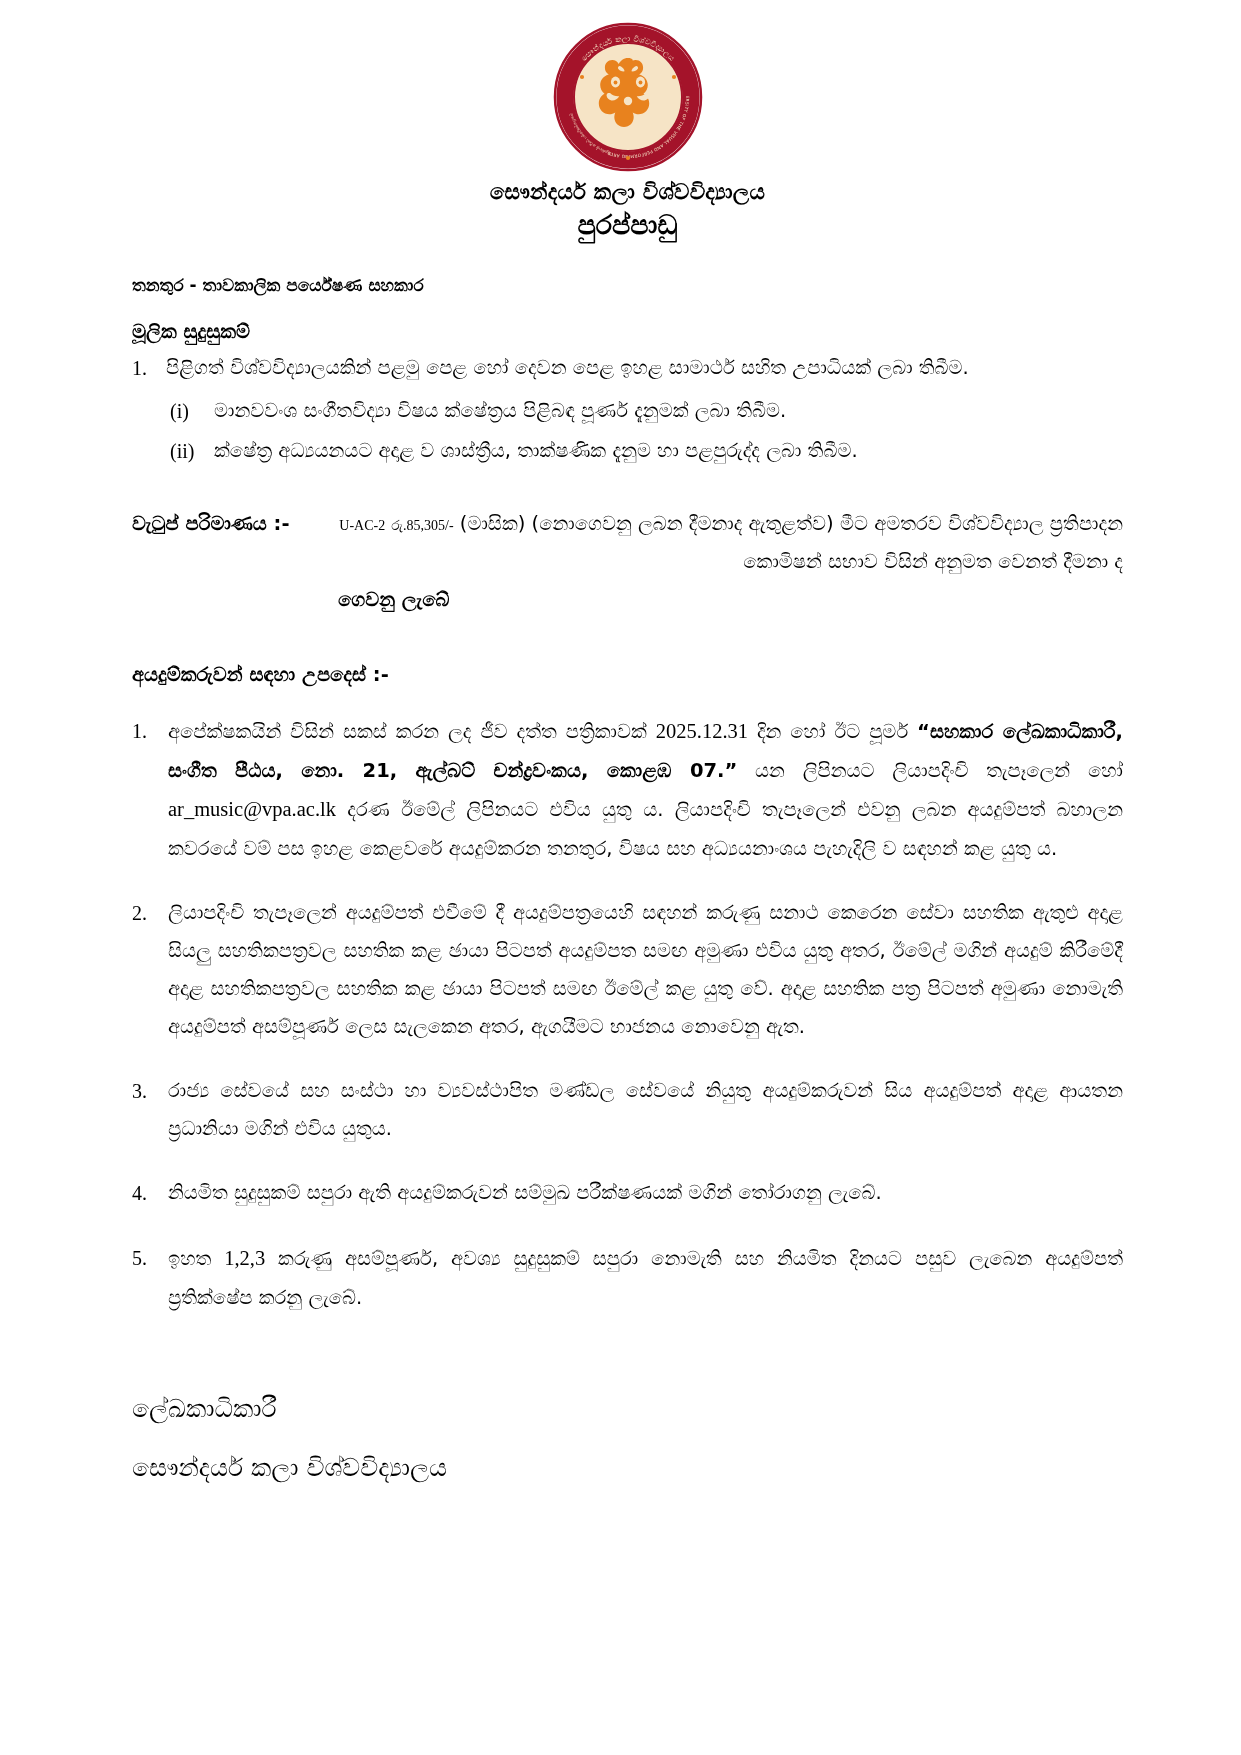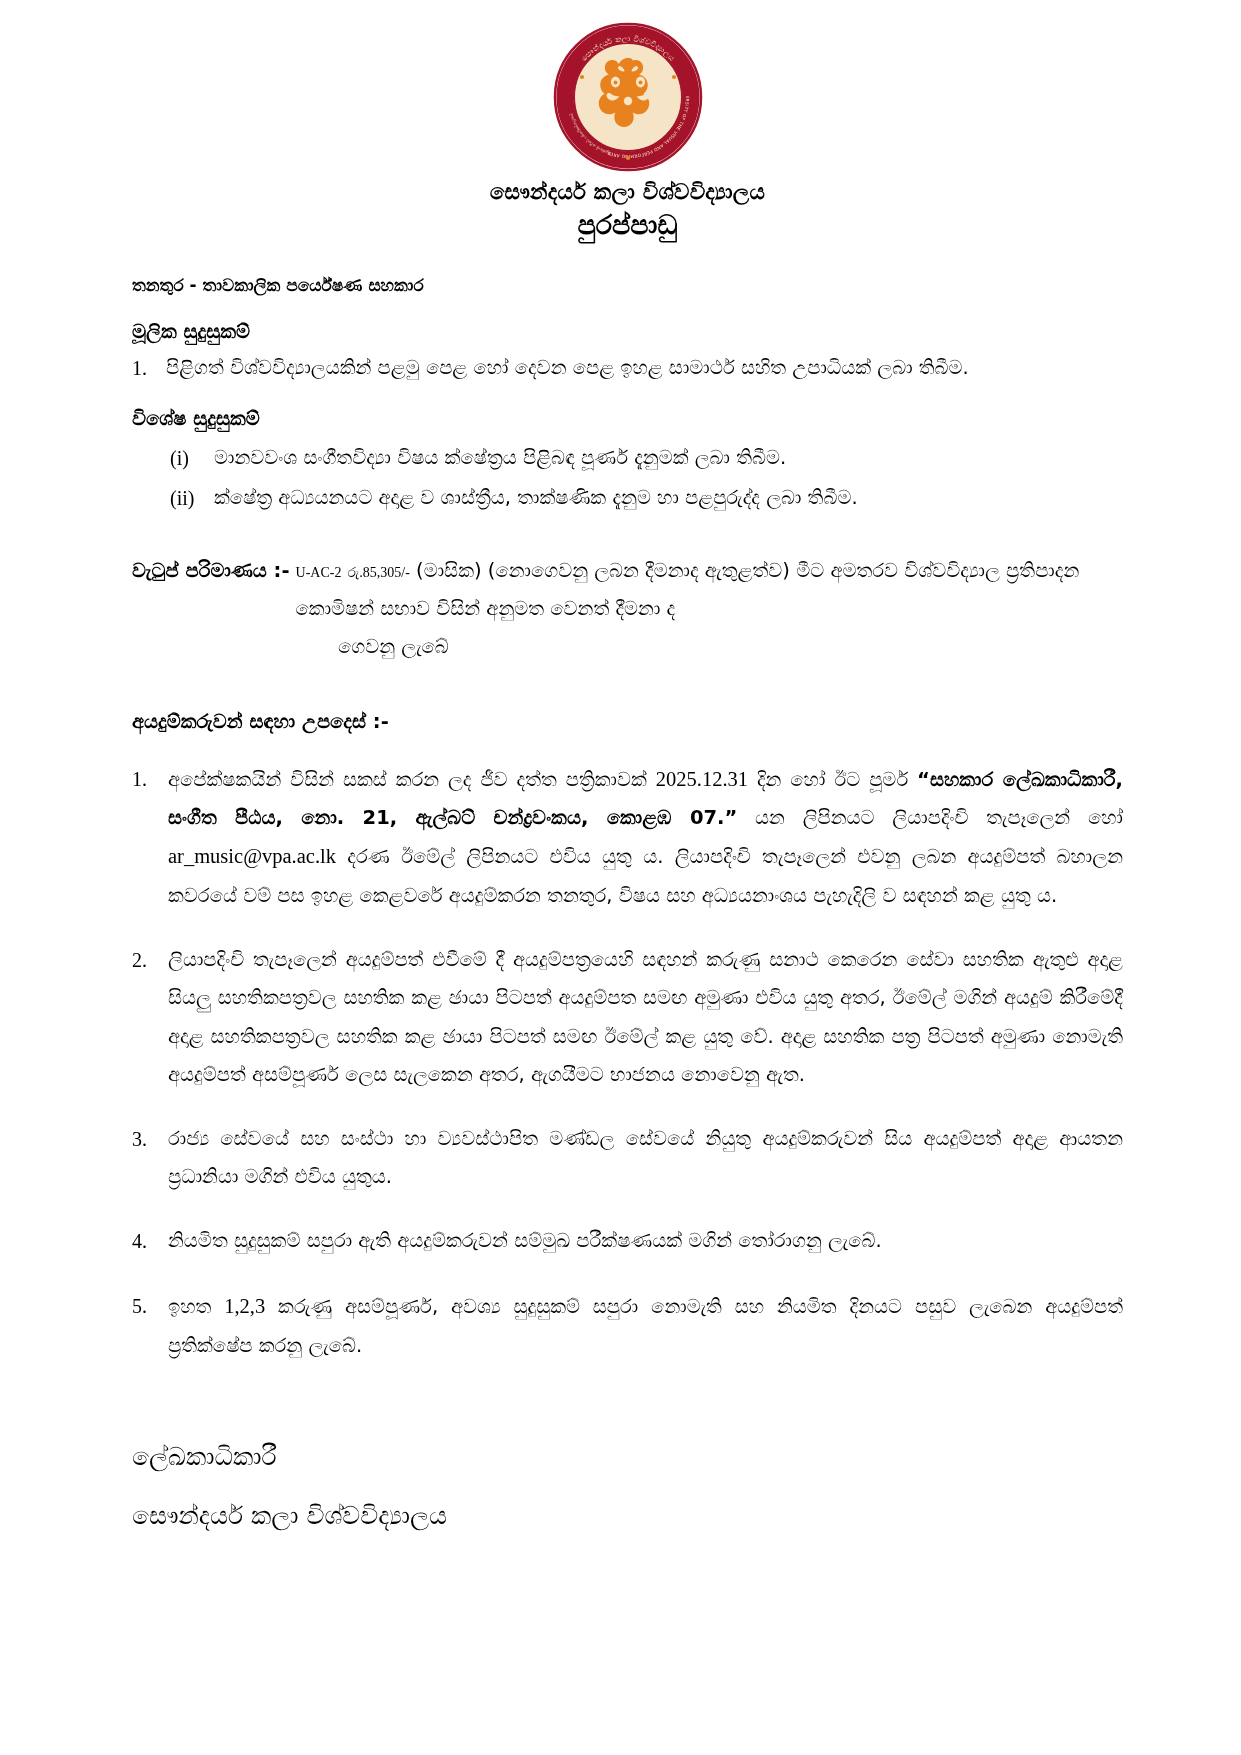--- a/index.html
+++ b/index.html
@@ -122,36 +122,38 @@
 
   
   .salary-block {
     margin-top: 34px;
     font-size: 19.5px;
     line-height: 1.95;
   }
   .salary-row {
     display: flex;
     align-items: flex-start;
+    text-align: right;
   }
   .salary-label {
     font-weight: bold;
     flex: 0 0 auto;
     white-space: nowrap;
     padding-right: 6px;
   }
   .salary-value {
     flex: 1 1 auto;
   }
   .mono-num {
     font-family: "Liberation Serif", "DejaVu Serif", serif;
     font-size: 14px;
   }
   .salary-cont {
     margin-left: 206px;
+    font-weight: bold;
   }
 
   
   .instr-heading {
     margin-top: 40px;
     font-size: 19.5px;
     font-weight: bold;
     line-height: 1.6;
   }
   .instr-list {
@@ -258,21 +260,20 @@
 
   <div class="sec-heading">මූලික සුදුසුකම්</div>
 
   <ol class="basic-list">
     <li>
       <span class="num">1.</span>
       <span class="txt">පිළිගත් විශ්වවිද්‍යාලයකින් පළමු පෙළ හෝ දෙවන පෙළ ඉහළ සාමාර්ථ සහිත උපාධියක් ලබා තිබීම.</span>
     </li>
   </ol>
 
-  <div class="sec-heading">විශේෂ සුදුසුකම්</div>
 
   <ul class="special-list">
     <li>
       <span class="rnum">(i)</span>
       <span class="txt">මානවවංශ සංගීතවිද්‍යා විෂය ක්ෂේත්‍රය පිළිබඳ පූර්ණ දැනුමක් ලබා තිබීම.</span>
     </li>
     <li>
       <span class="rnum">(ii)</span>
       <span class="txt">ක්ෂේත්‍ර අධ්‍යයනයට අදාළ ව ශාස්ත්‍රීය, තාක්ෂණික දැනුම හා පළපුරුද්ද ලබා තිබීම.</span>
     </li>

